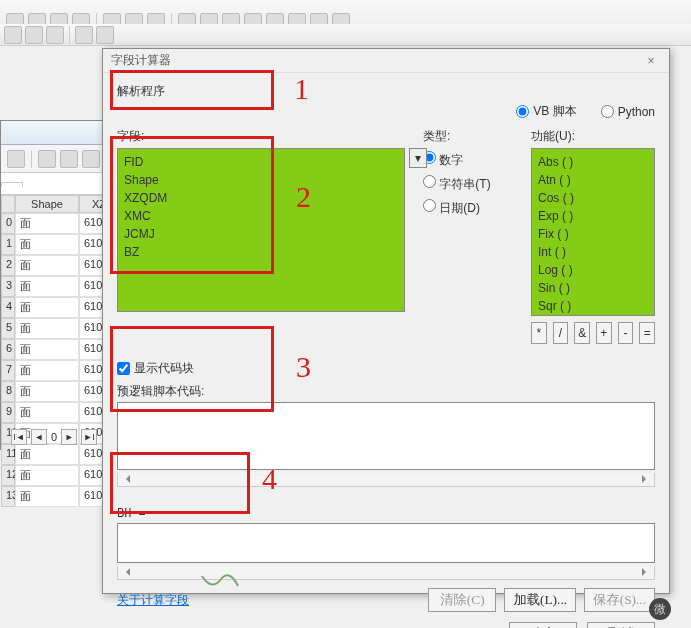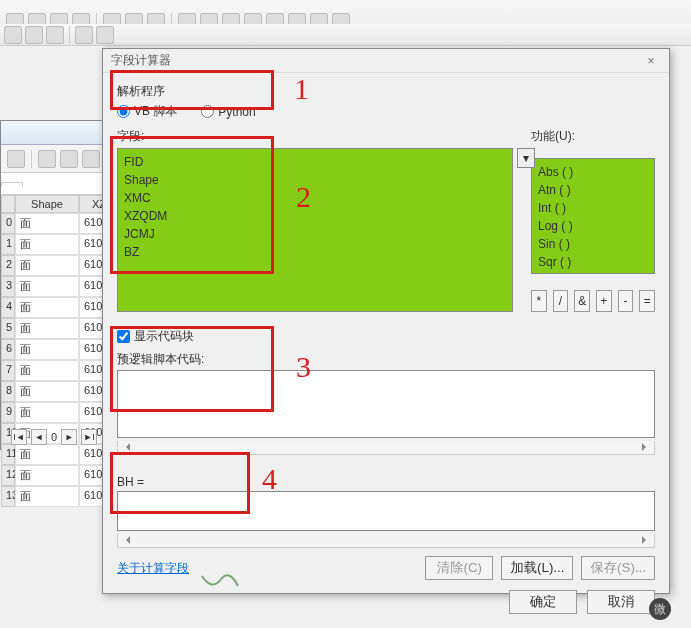--- a/index.html
+++ b/index.html
@@ -31,54 +31,54 @@
   
   
   .dialog { position: absolute; top: 48px; left: 102px; width: 568px; height: 546px; background: #f0f0f0; border: 1px solid #888; box-shadow: 2px 2px 8px rgba(0,0,0,0.3); }
   .dlg-title { height: 24px; display: flex; align-items: center; padding: 0 8px; color: #555; border-bottom: 1px solid #ddd; }
   .dlg-title span:first-child { flex: 1; }
   .dlg-close { width: 20px; text-align: center; color: #777; }
   .dlg-body { padding: 10px 14px; position: relative; height: calc(100% - 24px); }
   
   .group-parser { margin-bottom: 8px; }
   .label-top { margin-bottom: 3px; display:block; }
-  .radio-row { display: flex; gap: 24px; align-items: center; }
+  .radio-row { display: flex; gap: 24px; align-items: center; justify-content: flex-end; }
   .radio-row label { display: flex; align-items: center; gap: 4px; }
   input[type=radio] { margin: 0; }
   
   .mid-row { display: flex; gap: 18px; margin-top: 6px; }
   .col-fields { flex: 1.4; display:flex; flex-direction:column; }
   .col-type { width: 90px; }
   .col-func { width: 124px; display:flex; flex-direction:column;justify-content:space-between; }
   
   .listbox { background: #84cc16; border: 1px solid #888; height: 164px; overflow-y: auto; padding: 4px 6px; line-height: 18px; }
-  .listbox.func { height: 116px; }
+  .listbox.func { height: 168px; }
   .fields-wrap { position:relative; }
   .fields-dd { position:absolute; right:-22px; top:0; width:18px; height:20px; background:#eee; border:1px solid #888; text-align:center; line-height:18px; }
   
   .type-opts label { display: block; margin: 6px 0; }
   
   .op-btns { display:flex; gap:6px; justify-content:flex-end; margin-top:6px; }
   .opbtn { width:26px; height:22px; border:1px solid #999; background:#f4f4f4; text-align:center; line-height:20px; }
   
   .chk-row { margin-top: 16px; display:flex; align-items:center; gap:4px; }
   
   .codeblock-label { margin-top: 6px; margin-bottom:2px; display:block; }
   .codeblock { width: 100%; height: 68px; background:#fff; border:1px solid #888; resize:none; font-family:inherit; padding:4px; }
   .scroll-hint { height:14px; border:1px solid #ccc; border-top:none; background:#f4f4f4; position:relative; margin-bottom:6px; }
   .scroll-hint::before, .scroll-hint::after { content:''; position:absolute; top:2px; width:0; height:0; border:4px solid transparent; }
   .scroll-hint::before { left:4px; border-right-color:#888; }
   .scroll-hint::after { right:4px; border-left-color:#888; }
   
-  .expr-label { margin-top:20px; }
+  .expr-label { margin-top:20px;font-family:Liberation Mono, monospace; }
   .expr-box { width:100%; height:40px; background:#fff; border:1px solid #888; resize:none; padding:4px; font-family:inherit; }
   
   .bottom-row { display:flex; align-items:center; margin-top:8px; gap:8px; }
   .linkish { color:#0066cc; text-decoration:underline; }
-  .dlg-btn { min-width:68px; height:24px; border:1px solid #999; background:#f4f4f4; padding:0 8px; color:#333; }
+  .dlg-btn { min-width:68px; height:24px; border:1px solid #999; background:#f4f4f4; padding:0 8px; color:#333;font-family:Liberation Serif, serif; }
   .dlg-btn.dis { color:#999; }
   .btn-row2 { display:flex; justify-content:flex-end; gap:10px; margin-top:10px; }
   
   
   .anno-box { position:absolute; border:3px solid #d81d1d; pointer-events:none; }
   .anno-num { position:absolute; color:#d81d1d; font-size:30px; font-weight:normal; font-family: "Segoe Script", cursive; pointer-events:none; }
   
   
   .wm { position:absolute; bottom:8px; right:20px; color:#ddd; font-size:15px; display:flex; align-items:center; gap:6px; }
   .wm-icon { width:22px; height:22px; border-radius:50%; background:#444; color:#ccc; text-align:center; line-height:22px; font-size:12px; }
@@ -242,33 +242,44 @@
       </div>
     </div>
 
     <div class="mid-row">
       <div class="col-fields">
         <span class="label-top">字段:</span>
         <div class="fields-wrap">
           <div class="listbox" id="fields-list">
               <div>FID</div>
               <div>Shape</div>
+              <div>XZQDM</div>
               <div>XMC</div>
-              <div>XZQDM</div>
               <div>JCMJ</div>
               <div>BZ</div>
             </div>
           <div class="fields-dd">▾</div>
+        </div>
+      </div>
+      <div class="col-type">
+        <span class="label-top">类型:</span>
+        <div class="type-opts">
+          <label><input type="radio" name="t" checked="" style=""> <span>数字</span></label>
+          <label><input type="radio" name="t" style=""> <span>字符串(T)</span></label>
+          <label data="" drawable="true"><input type="radio" name="t" style=""> <span>日期(D)</span></label>
         </div>
       </div>
       <div class="col-func">
         <span class="label-top">功能(U):</span>
         <div class="listbox func" id="func-list">
             <div>Abs ( )</div>
             <div>Atn ( )</div>
+            <div>Cos ( )</div>
+            <div>Exp ( )</div>
+            <div>Fix ( )</div>
             <div>Int ( )</div>
             <div>Log ( )</div>
             <div>Sin ( )</div>
             <div>Sqr ( )</div>
           </div>
         <div class="op-btns" id="op-btns">
             <div class="opbtn">*</div>
             <div class="opbtn">/</div>
             <div class="opbtn">&amp;</div>
             <div class="opbtn">+</div>

